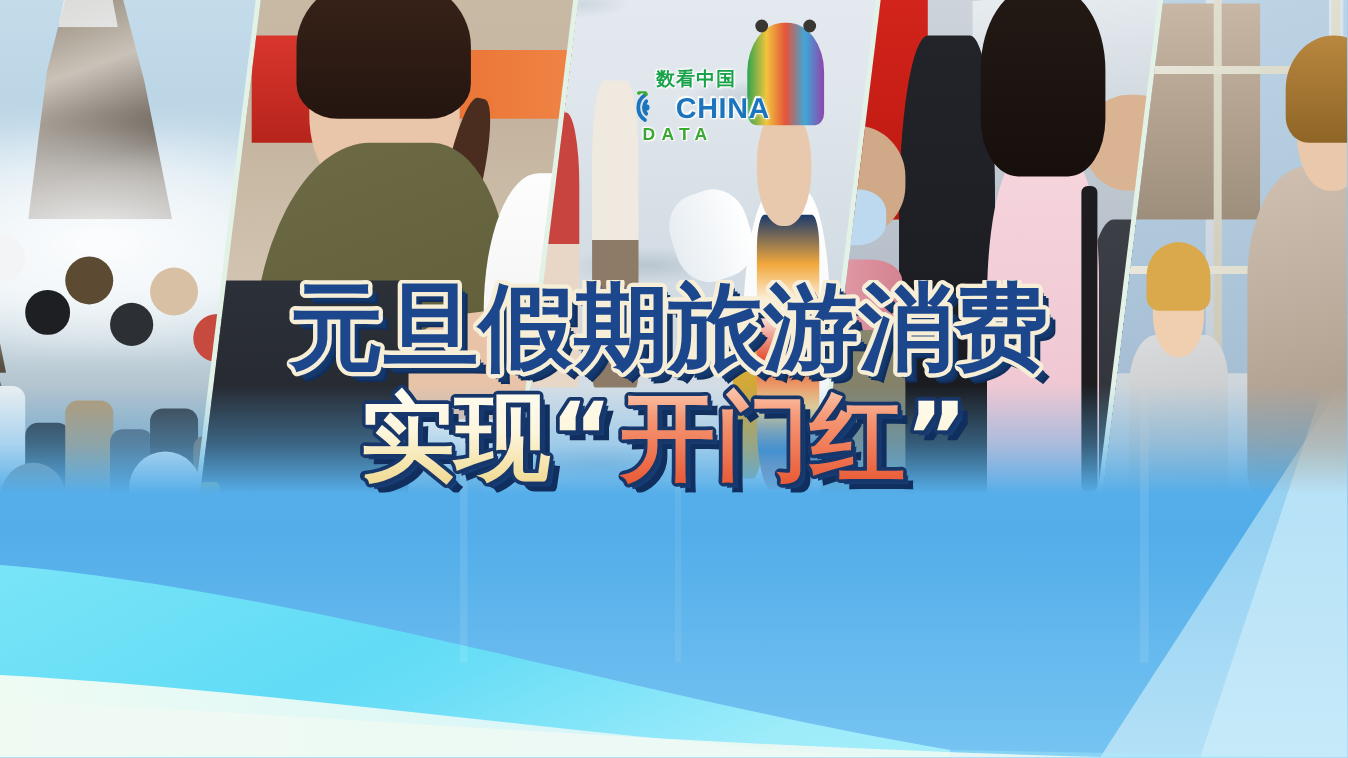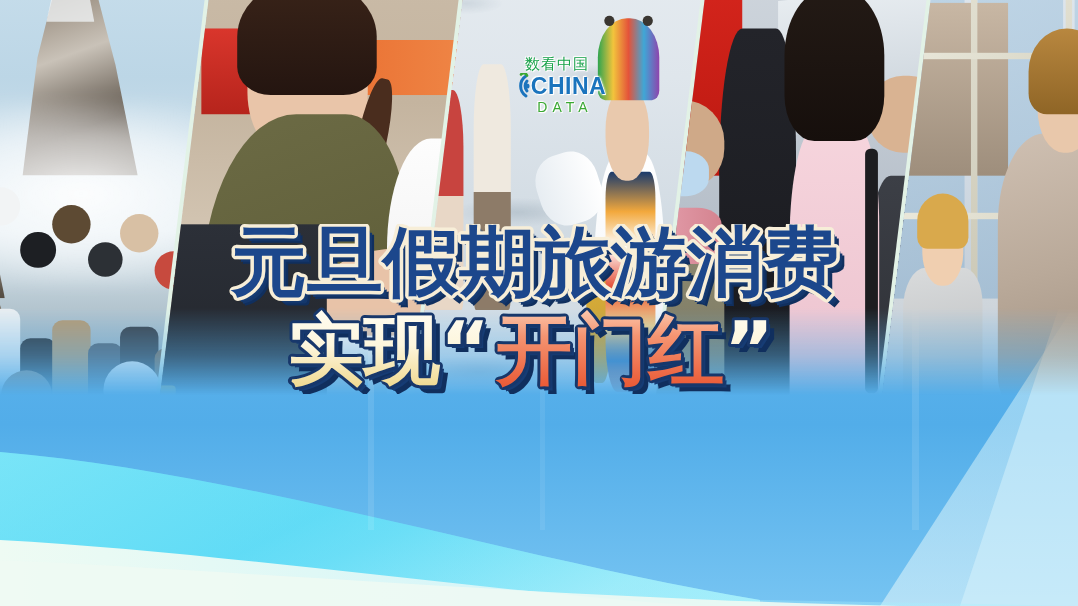--- a/index.html
+++ b/index.html
@@ -201,34 +201,34 @@
     background:#d9a94c; border-radius:50% 50% 20% 20%; }
   .k5-pants { position:absolute; left:22%; top:66%; width:56%; height:34%;
     background:linear-gradient(180deg,#4a4137,#332d26); border-radius:8%; }
 
   
   .logo {
     position:absolute; left:498px; top:56px; z-index:6;
     width:118px;
   }
   .logo-cn {
-    text-align:center; font-size:15px; font-weight:normal; letter-spacing:1px;
+    text-align:center; font-size:15px; font-weight:bold; letter-spacing:1px;
     color:#18a24a; line-height:1;
     text-shadow:0 0 3px #fff, 0 0 3px #fff, 1px 1px 0 #fff, -1px -1px 0 #fff;
     margin-bottom:2px;
   }
-  .logo-row { display:flex; align-items:center; justify-content:center; gap:1px; }
+  .logo-row { display:flex; align-items:center; justify-content:space-between; gap:1px; }
   .logo-arc { width:22px; height:26px; flex:0 0 auto; }
   .logo-main {
     font-size:23px; font-weight:bold; letter-spacing:.5px;
     color:#1b74bd; line-height:1;
     text-shadow:0 0 3px #fff,0 0 3px #fff,1px 1px 0 #fff,-1px -1px 0 #fff;
   }
   .logo-sub {
-    text-align:center; font-size:14px; font-weight:normal; letter-spacing:5px;
+    text-align:left; font-size:14px; font-weight:bold; letter-spacing:5px;
     color:#3aa832; line-height:1; margin-top:1px; padding-left:16px;
     text-shadow:0 0 3px #fff,0 0 3px #fff,1px 1px 0 #fff,-1px -1px 0 #fff;
   }
 
   
   .headline { position:absolute; left:0; top:224px; width:1078px; z-index:7; text-align:center; }
   .hl-svg { display:block; margin:0 auto; }
 
   .sub-en {
     position:absolute; left:0; top:406px; width:1078px; z-index:7;

